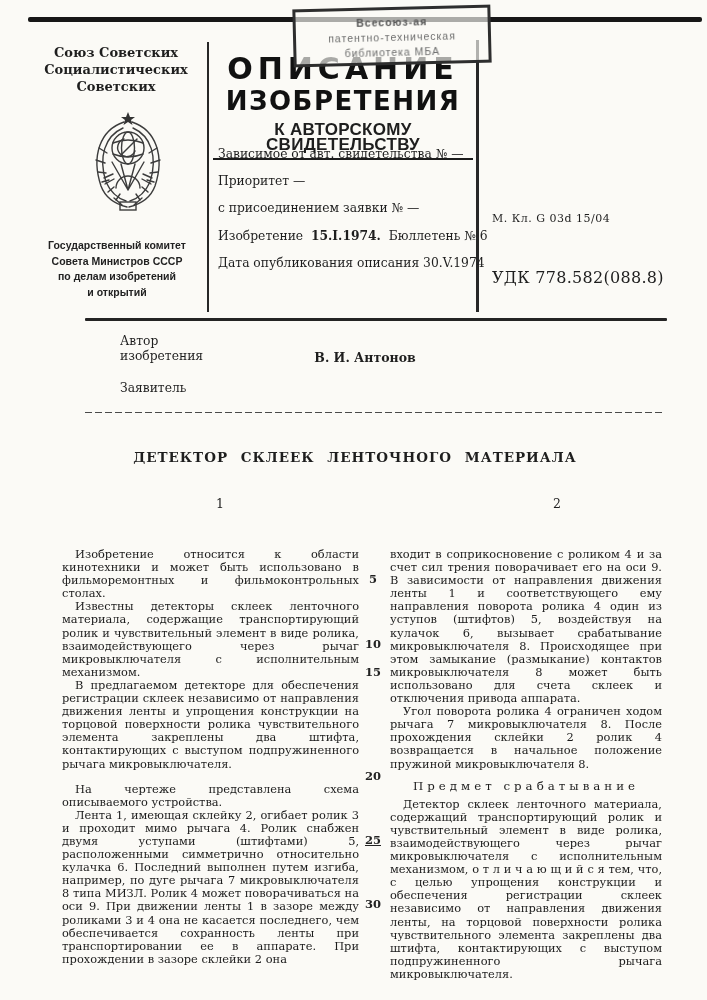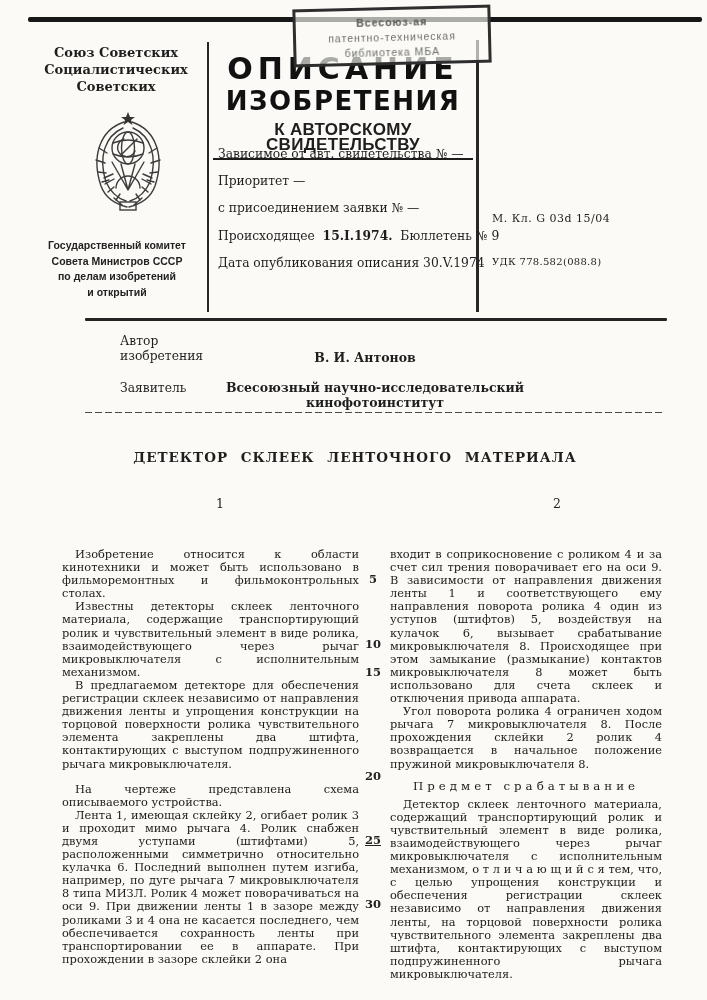--- a/index.html
+++ b/index.html
@@ -38,21 +38,21 @@
   .msub{font-family:"Liberation Sans",sans-serif;font-weight:bold;font-size:17px;line-height:15px;margin-top:6px;letter-spacing:.3px;}
   .m-rule{margin-top:6px;height:2px;background:#1c1c1c;}
   
   .biblio{position:absolute;left:218px;top:148px;width:254px;font-size:12.3px;}
   .biblio .row{margin-bottom:14px;line-height:13px;white-space:nowrap;}
   .biblio .b{font-weight:bold;}
   
   .doc-number{position:absolute;left:506px;top:34px;font-family:"DejaVu Sans",sans-serif;
     font-weight:bold;font-size:36px;letter-spacing:2px;color:#111;transform:scaleY(.98);}
   .mkl{position:absolute;left:492px;top:180px;font-size:11px;font-weight:normal;letter-spacing:.5px;margin-top:32px;}
-  .udk{position:absolute;left:492px;top:256px;font-size:10px;letter-spacing:.3px;}
+  .udk{position:absolute;left:492px;top:268px;font-size:16px;letter-spacing:.3px;}
   
   .author-label{position:absolute;left:120px;top:334px;font-size:12.3px;line-height:15px;}
   .author-name{position:absolute;left:215px;top:350px;width:300px;text-align:center;font-weight:bold;font-size:12.5px;}
   .applicant-label{position:absolute;left:120px;top:381px;font-size:12.3px;}
   .applicant-name{position:absolute;left:195px;top:380px;width:360px;text-align:center;font-weight:bold;font-size:12.5px;}
   
   .inv-title{position:absolute;left:60px;top:449px;width:590px;text-align:center;
     font-weight:bold;font-size:13.5px;letter-spacing:1px;word-spacing:7px;}
   .col-no{position:absolute;top:496px;font-size:12.5px;}
   .col-no.c1{left:216px;} .col-no.c2{left:553px;}
@@ -132,39 +132,38 @@
     <div class="m2">ИЗОБРЕТЕНИЯ</div>
     <div class="msub">К АВТОРСКОМУ СВИДЕТЕЛЬСТВУ</div>
     <div class="m-rule"></div>
   </div>
 
   <div class="biblio">
     <div class="row">Зависимое от авт. свидетельства №  —</div>
     <div class="row">Приоритет  —</div>
     <div class="row">с присоединением заявки №  —</div>
     <div class="row">
-      <span>Происходящее</span>&nbsp;
+      <span>Изобретение</span>&nbsp;
       <span class="b">15.I.1974.</span>&nbsp;
-      <span>Бюллетень № 9</span>
+      <span>Бюллетень № 6</span>
     </div>
     <div class="row">Дата опубликования описания 30.V.1974</div>
   </div>
 
   <div class="mkl">М. Кл. G 03d 15/04</div>
   <div class="udk">УДК 778.582(088.8)</div>
 
   <div class="hr1"></div>
 
   <div class="author-label">
     <div>Автор</div>
     <div>изобретения</div>
   </div>
   <div class="author-name">В. И. Антонов</div>
   <div class="applicant-label">Заявитель</div>
-  <div class="applicant-name">Всесоюзный научно-исследовательский кинофотоинститут</div>
 
   <div class="hr2"></div>
 
   <div class="inv-title">ДЕТЕКТОР СКЛЕЕК ЛЕНТОЧНОГО МАТЕРИАЛА</div>
 
   <div class="col-no c1">1</div>
   <div class="col-no c2">2</div>
 
   <div class="body-cols">
     <div class="col left">

